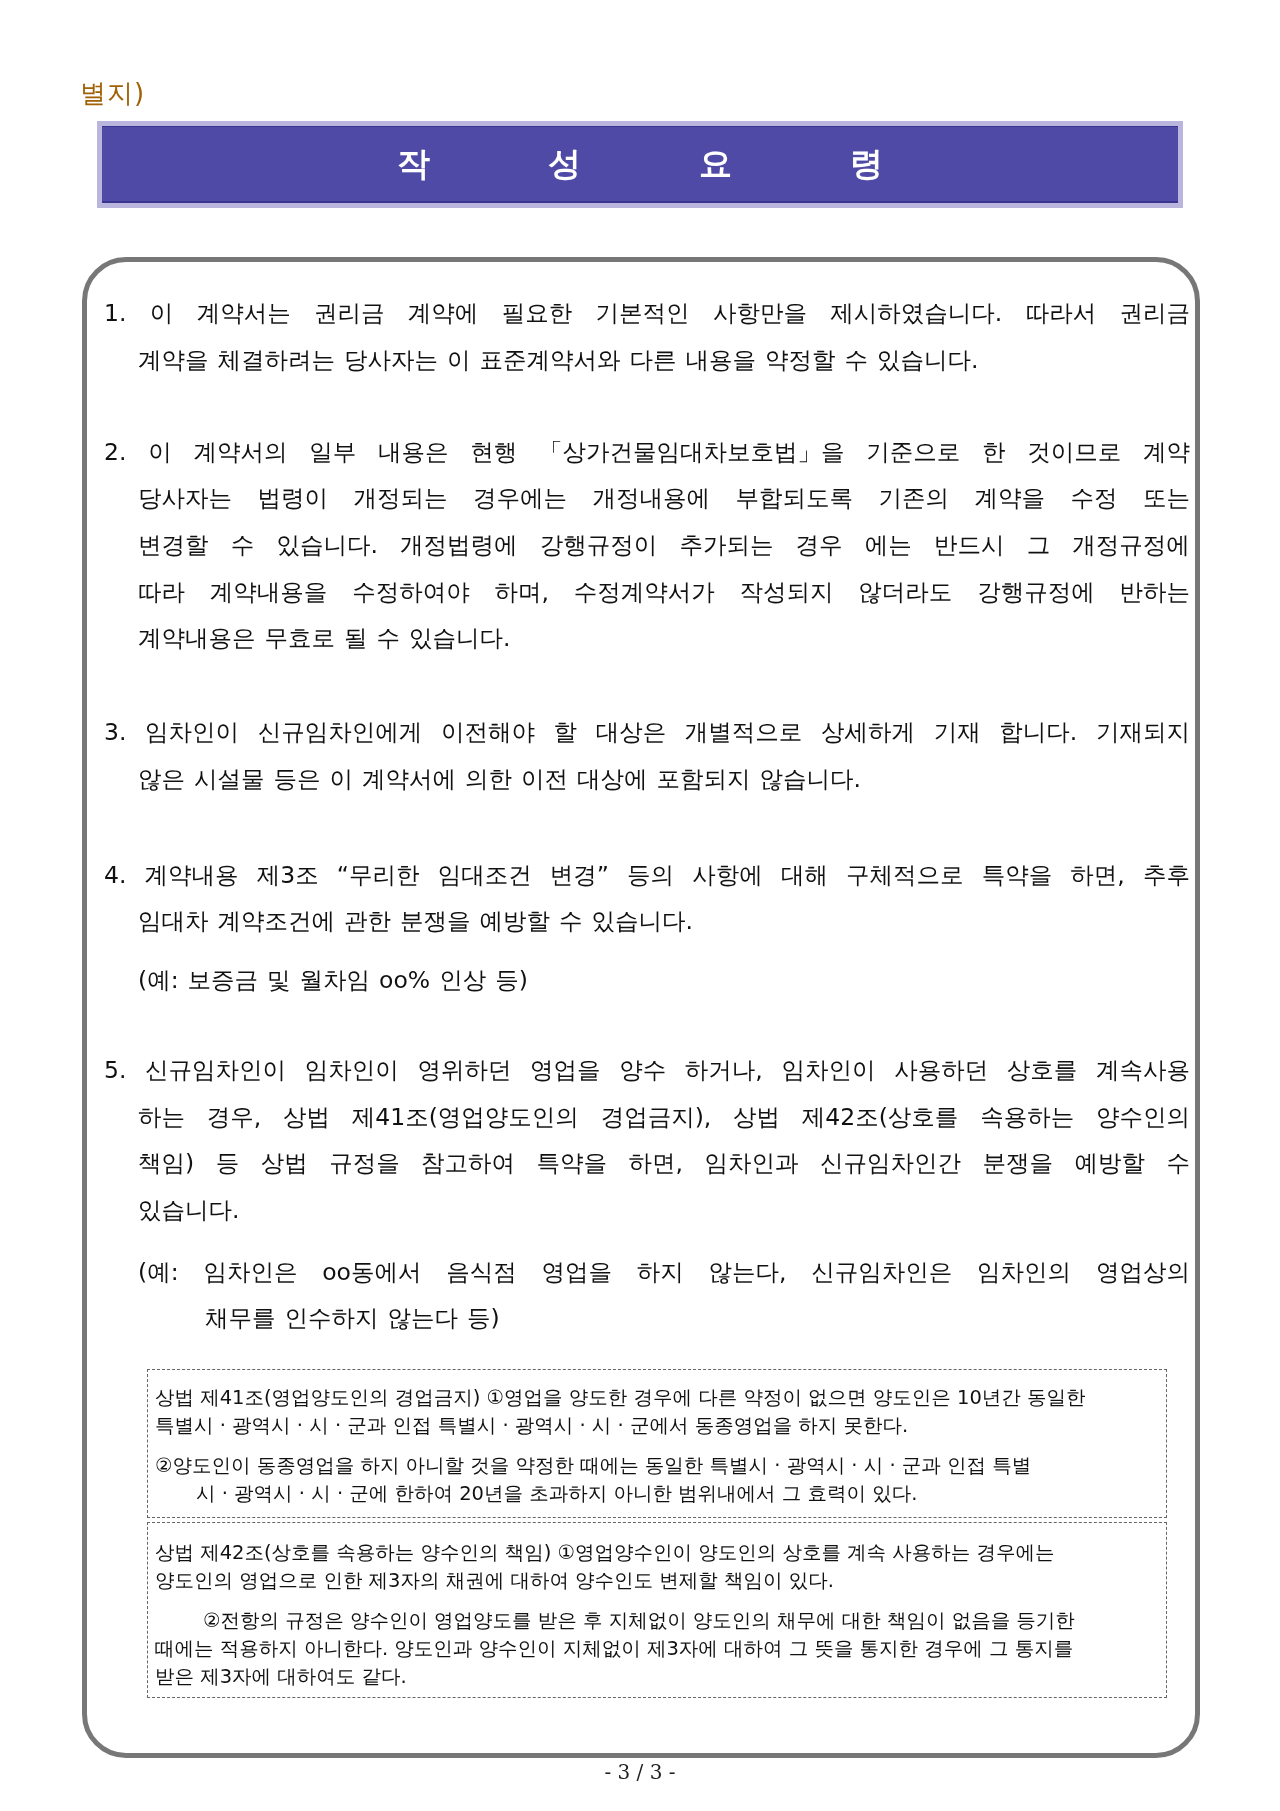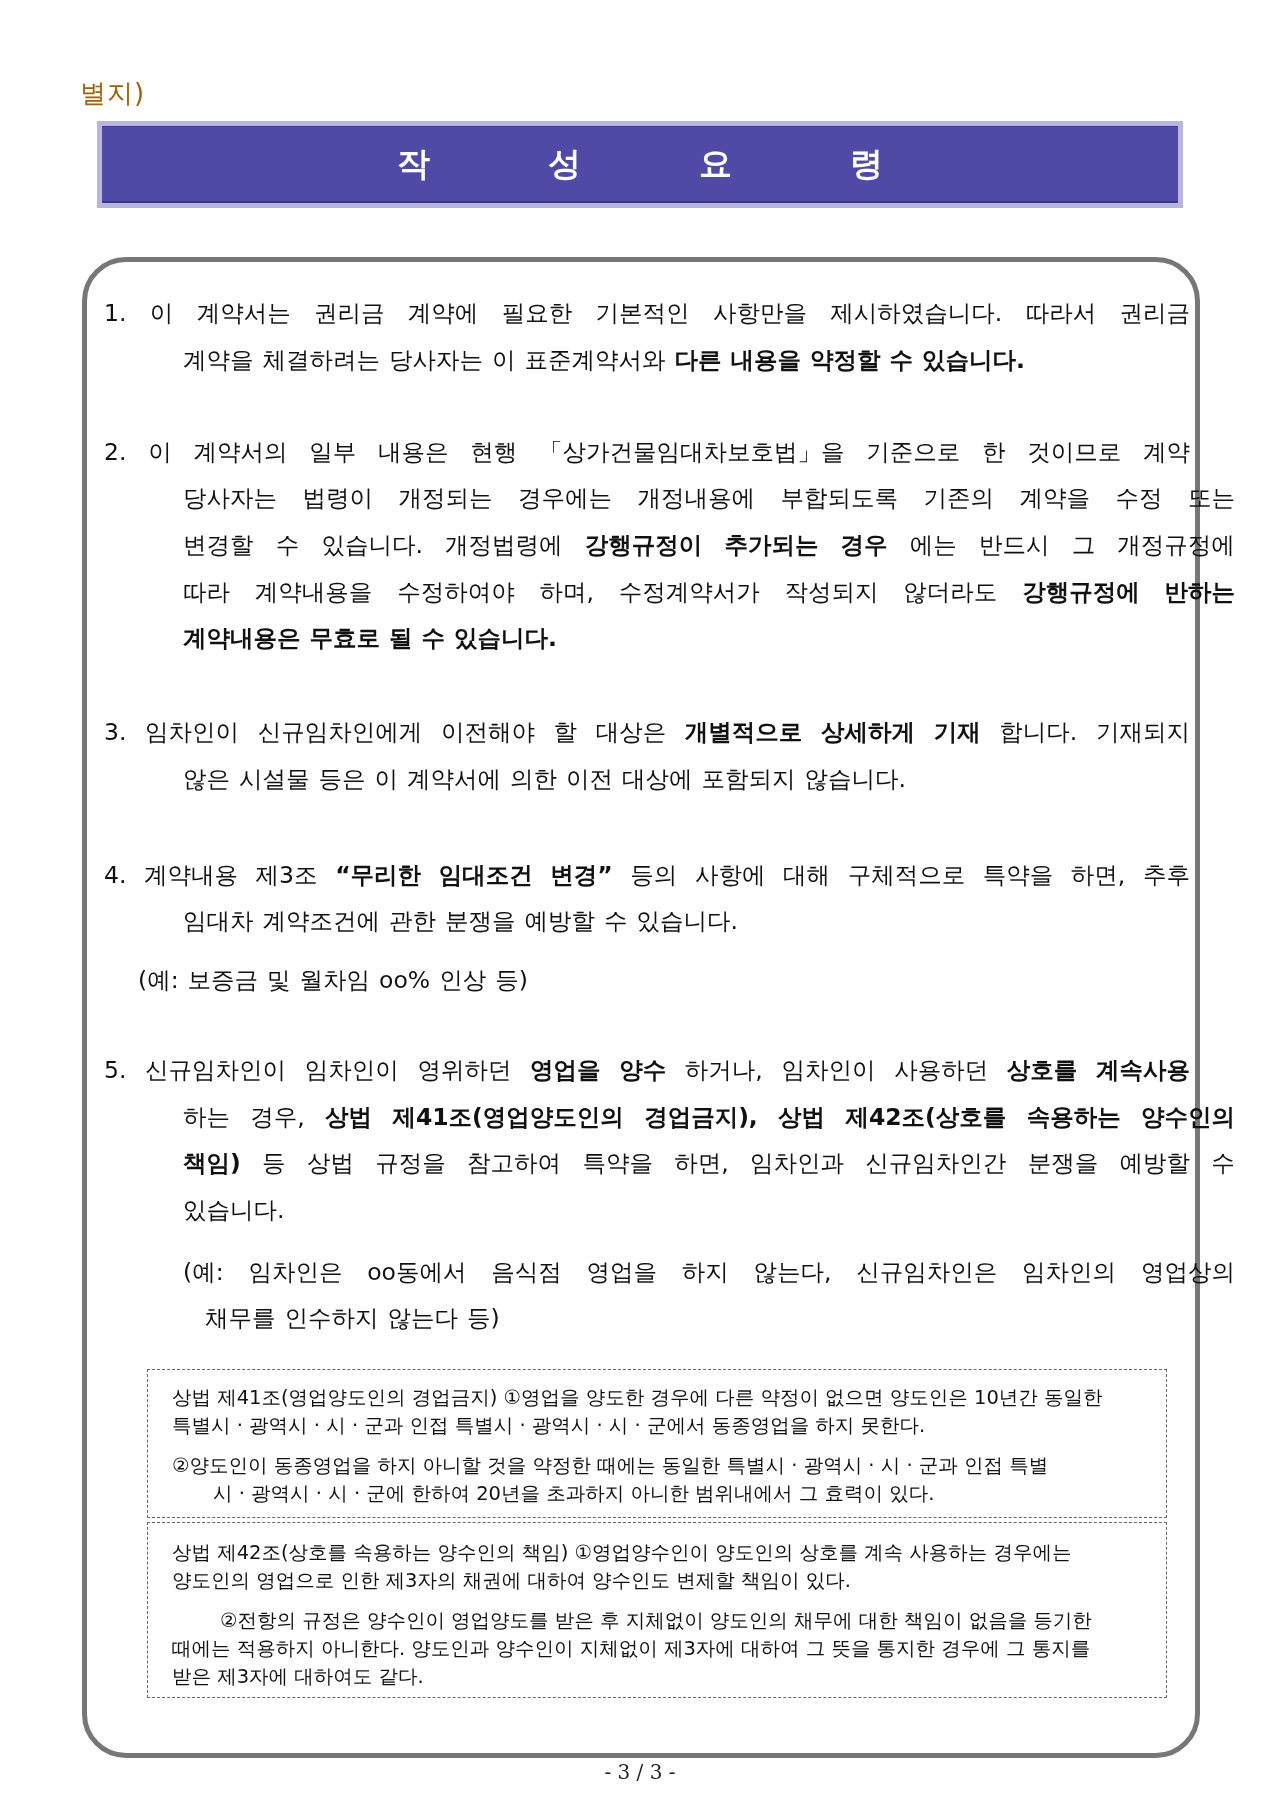--- a/index.html
+++ b/index.html
@@ -9,27 +9,27 @@
   .annex { left: 80px; top: 76px; font-size: 26px; letter-spacing: 1px; color: #a16207; }
   .banner-outer { left: 97px; top: 121px; width: 1086px; height: 87px; background: #b9b5dd; }
   .banner-inner { position: absolute; left: 5px; top: 5px; right: 5px; bottom: 5px; background: #4f4aa6;
                   border-top: 1px solid #3a3690; border-bottom: 2px solid #3a3690;
                   display: flex; align-items: center; justify-content: center; }
   .banner-title { color: #fff; font-size: 33px; font-weight: bold; letter-spacing: 0; display: flex; gap: 118px; }
   .frame { left: 82px; top: 257px; width: 1108px; height: 1491px; border: 5px solid #777; border-radius: 44px; }
   .line { position: absolute; font-size: 23.5px; white-space: nowrap; line-height: 30px; height: 30px;
           display: flex; justify-content: space-between; }
   .line.first { left: 104px; width: 1086px; }
-  .line.cont { left: 138px; width: 1052px; margin-left: 45px; }
+  .line.cont { left: 138px; width: 1052px; }
   .line.last { justify-content: flex-start; gap: 9px; }
   .line.ex { left: 138px; }
   .line.ex2 { left: 205px; }
-  .b { font-weight: bold; }
+  .b { font-weight: normal; }
   .dbox { position: absolute; left: 147px; width: 1018px; border: 1px dashed #666; }
-  .dline { position: absolute; left: 24px; font-size: 19.5px; white-space: nowrap; line-height: 24px; color: #111; }
+  .dline { position: absolute; left: 7px; font-size: 19.5px; white-space: nowrap; line-height: 24px; color: #111; }
   .page-no { left: 0; width: 1280px; top: 1760px; text-align: center; font-family: "DejaVu Serif", serif; font-size: 20px; color: #222; }
 </style>
 </head>
 <body>
 
 <div class="abs annex">별지)</div>
 
 <div class="abs banner-outer">
   <div class="banner-inner">
     <div class="banner-title">

